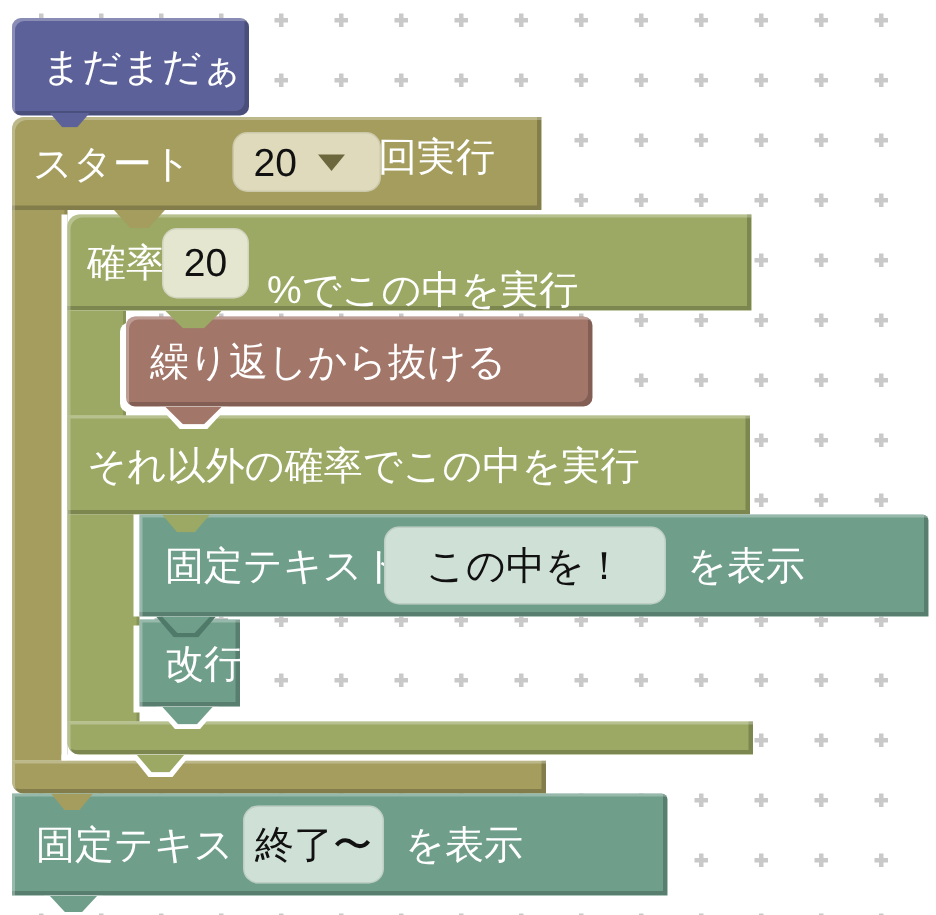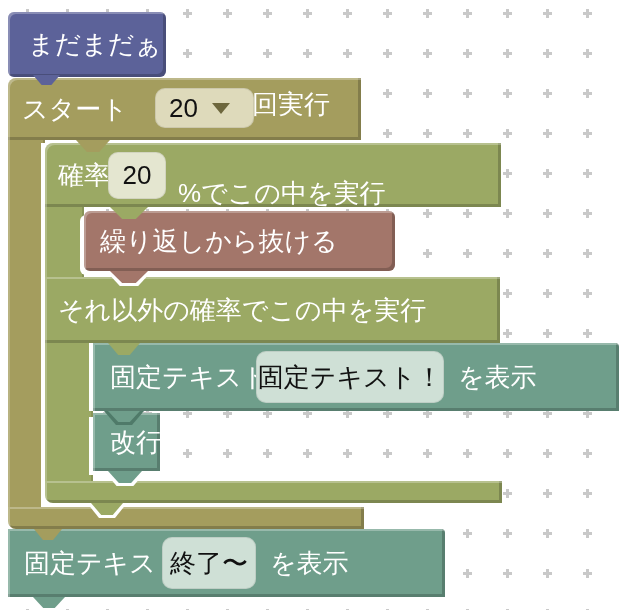--- a/index.html
+++ b/index.html
@@ -329,21 +329,21 @@
       <div class="tab-front c-brown"></div>
     </div>
   </div>
 
   <div class="abs tab c-prob" style="left:110px;top:207px;width:38px;height:12px;"></div>
 
   <div>
     <div class="abs part c-teal shadow-l" style="left:93px;top:343px;width:526px;height:68px;border-top-right-radius:4px;"></div>
     <div class="abs blk-label" style="left:110px;top:343px;height:68px;">固定テキスト</div>
     <div class="abs field" style="left:256px;top:351px;width:188px;height:52px;">
-      <span>固定テキスト！</span>
+      <span>この中を！</span>
     </div>
     <div class="abs blk-label" style="left:458px;top:343px;height:68px;">を表示</div>
   </div>
 
   <div class="abs tab c-prob" style="left:108px;top:343px;width:32px;height:12px;"></div>
 
   <div>
     <div class="abs part c-teal shadow-lb" style="left:93px;top:413px;width:67px;height:58px;"></div>
     <div class="abs blk-label" style="left:110px;top:413px;height:58px;">改行</div>
     <div class="abs tab-back" style="left:104px;top:411px;width:40px;height:14px;background:#4f7a69;">

